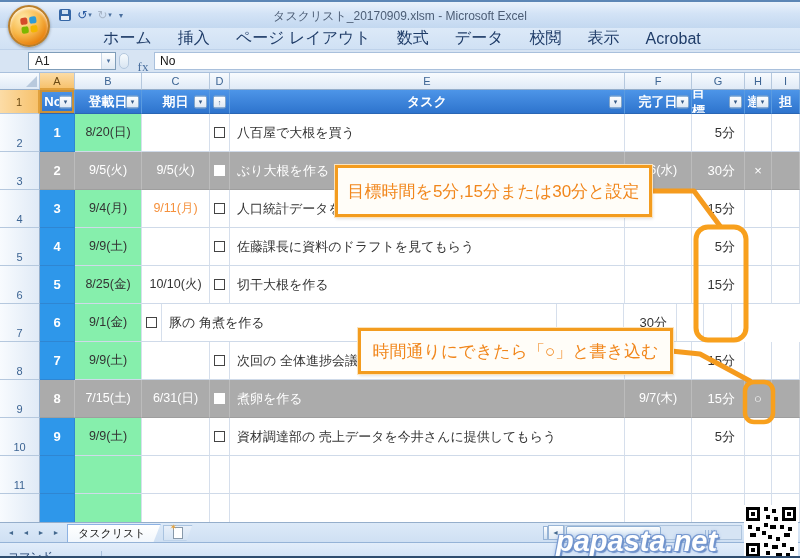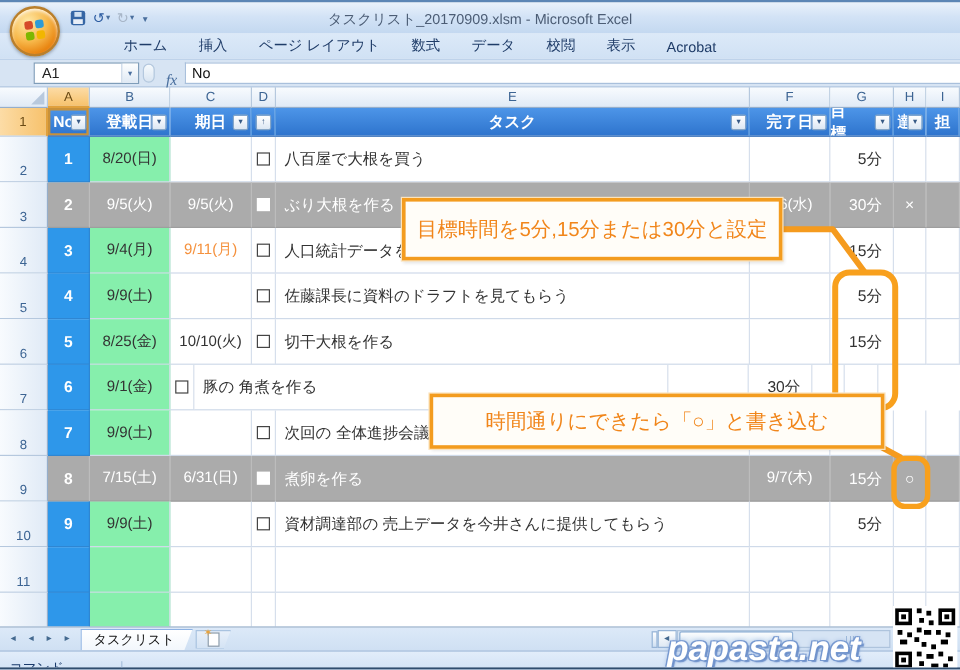--- a/index.html
+++ b/index.html
@@ -29,33 +29,33 @@
   .qat-btn.disabled { color:#a8b6c8; }
   .floppy { width:12px; height:12px; background:#3566a5; border-radius:2px; position:relative; }
   .floppy::before{ content:""; position:absolute; left:3px; top:1px; width:6px; height:4px; background:#cfe0f2; }
   .floppy::after{ content:""; position:absolute; left:2px; bottom:1px; width:8px; height:4px; background:#e8eef7; }
   .qat-more { font-size:8px; color:#4a6f9e; padding:0 3px; }
 
   
   .ribbon-tabs { position:absolute; left:0; top:26px; width:800px; height:22px;
       background:linear-gradient(#dce9f8,#d0e1f4); border-bottom:1px solid #bed2ea;
       display:flex; align-items:center; padding-left:90px; }
-  .ribbon-tab { font-size:12px; color:#1f3c68; padding:3px 13px; cursor:default; white-space:nowrap; }
+  .ribbon-tab { font-size:16px; color:#1f3c68; padding:3px 13px; cursor:default; white-space:nowrap; }
 
   
   .formula-bar { position:absolute; left:0; top:48px; width:800px; height:23px;
       background:#d7e4f3; border-bottom:1px solid #a9c0dc; display:flex; align-items:center; }
   .name-box { margin-left:28px; width:88px; height:18px; background:#fff; border:1px solid #7f9db9;
       display:flex; align-items:center; font-size:12px; color:#222; padding-left:6px; position:relative; }
   .name-box .nb-dd { position:absolute; right:0; top:0; width:14px; height:16px; display:flex;
       align-items:center; justify-content:center; font-size:7px; color:#4a6f9e;
       border-left:1px solid #c6d5e6; background:linear-gradient(#fdfefe,#dfe9f4); }
   .fb-grip { width:10px; height:16px; margin:0 3px; border-radius:6px;
       background:linear-gradient(#f6fafd,#d9e5f2); border:1px solid #b4c8de; }
-  .fx { font-family:"Liberation Serif",serif; font-style:italic; font-size:13px; color:#4a6f9e;
+  .fx { font-family:"Liberation Serif",serif; font-size:13px; color:#4a6f9e;
       width:22px; text-align:center;margin-top:12px; }
   .formula-input { flex:1; height:18px; background:#fff; border:1px solid #a9c0dc; border-right:none;
       font-size:12px; color:#111; padding:1px 0 0 5px; }
 
   
   .colheads { position:absolute; left:0; top:71px; width:800px; height:17px; display:flex; }
   .ch { height:17px; background:linear-gradient(#f8fbfe,#e0eaf6); border-right:1px solid #b5c8de;
       border-bottom:1px solid #95aecb; font-size:11px; color:#3c6493; text-align:center; line-height:16px; }
   .ch.sel { background:linear-gradient(#fcdca6,#f7c26d); border-bottom:2px solid #e0a03c; color:#6b4a14; }
   .corner { position:relative; }
@@ -417,21 +417,21 @@
   <svg class="overlay-svg" viewBox="0 0 800 558">
     <polyline points="648,189 694,189 720,224" fill="none" stroke="#f59b1e" stroke-width="5" stroke-linejoin="round" stroke-linecap="round"></polyline>
     <polyline points="671,349 700,352 750,379" fill="none" stroke="#f59b1e" stroke-width="5" stroke-linejoin="round" stroke-linecap="round"></polyline>
     <rect x="696" y="225" width="50" height="113" rx="12" fill="none" stroke="#f8a01d" stroke-width="5"></rect>
     <rect x="745" y="380" width="28" height="40" rx="9" fill="none" stroke="#f8a01d" stroke-width="4.5"></rect>
   </svg>
 
   <div class="callout" style="left:335px; top:163px; width:317px; height:52px;">
     <span>目標時間を5分,15分または30分と設定</span>
   </div>
-  <div class="callout" style="left:358px; top:326px; width:379px; height:46px;text-align:center;">
+  <div class="callout" style="left:358px; top:326px; width:315px; height:46px;text-align:center;">
     <span>時間通りにできたら「○」と書き込む</span>
   </div>
 
   <div class="tabstrip">
     <div class="navbtns">
       <div class="navbtn">
           <span>◄</span>
         </div>
       <div class="navbtn">
           <span>◄</span>

